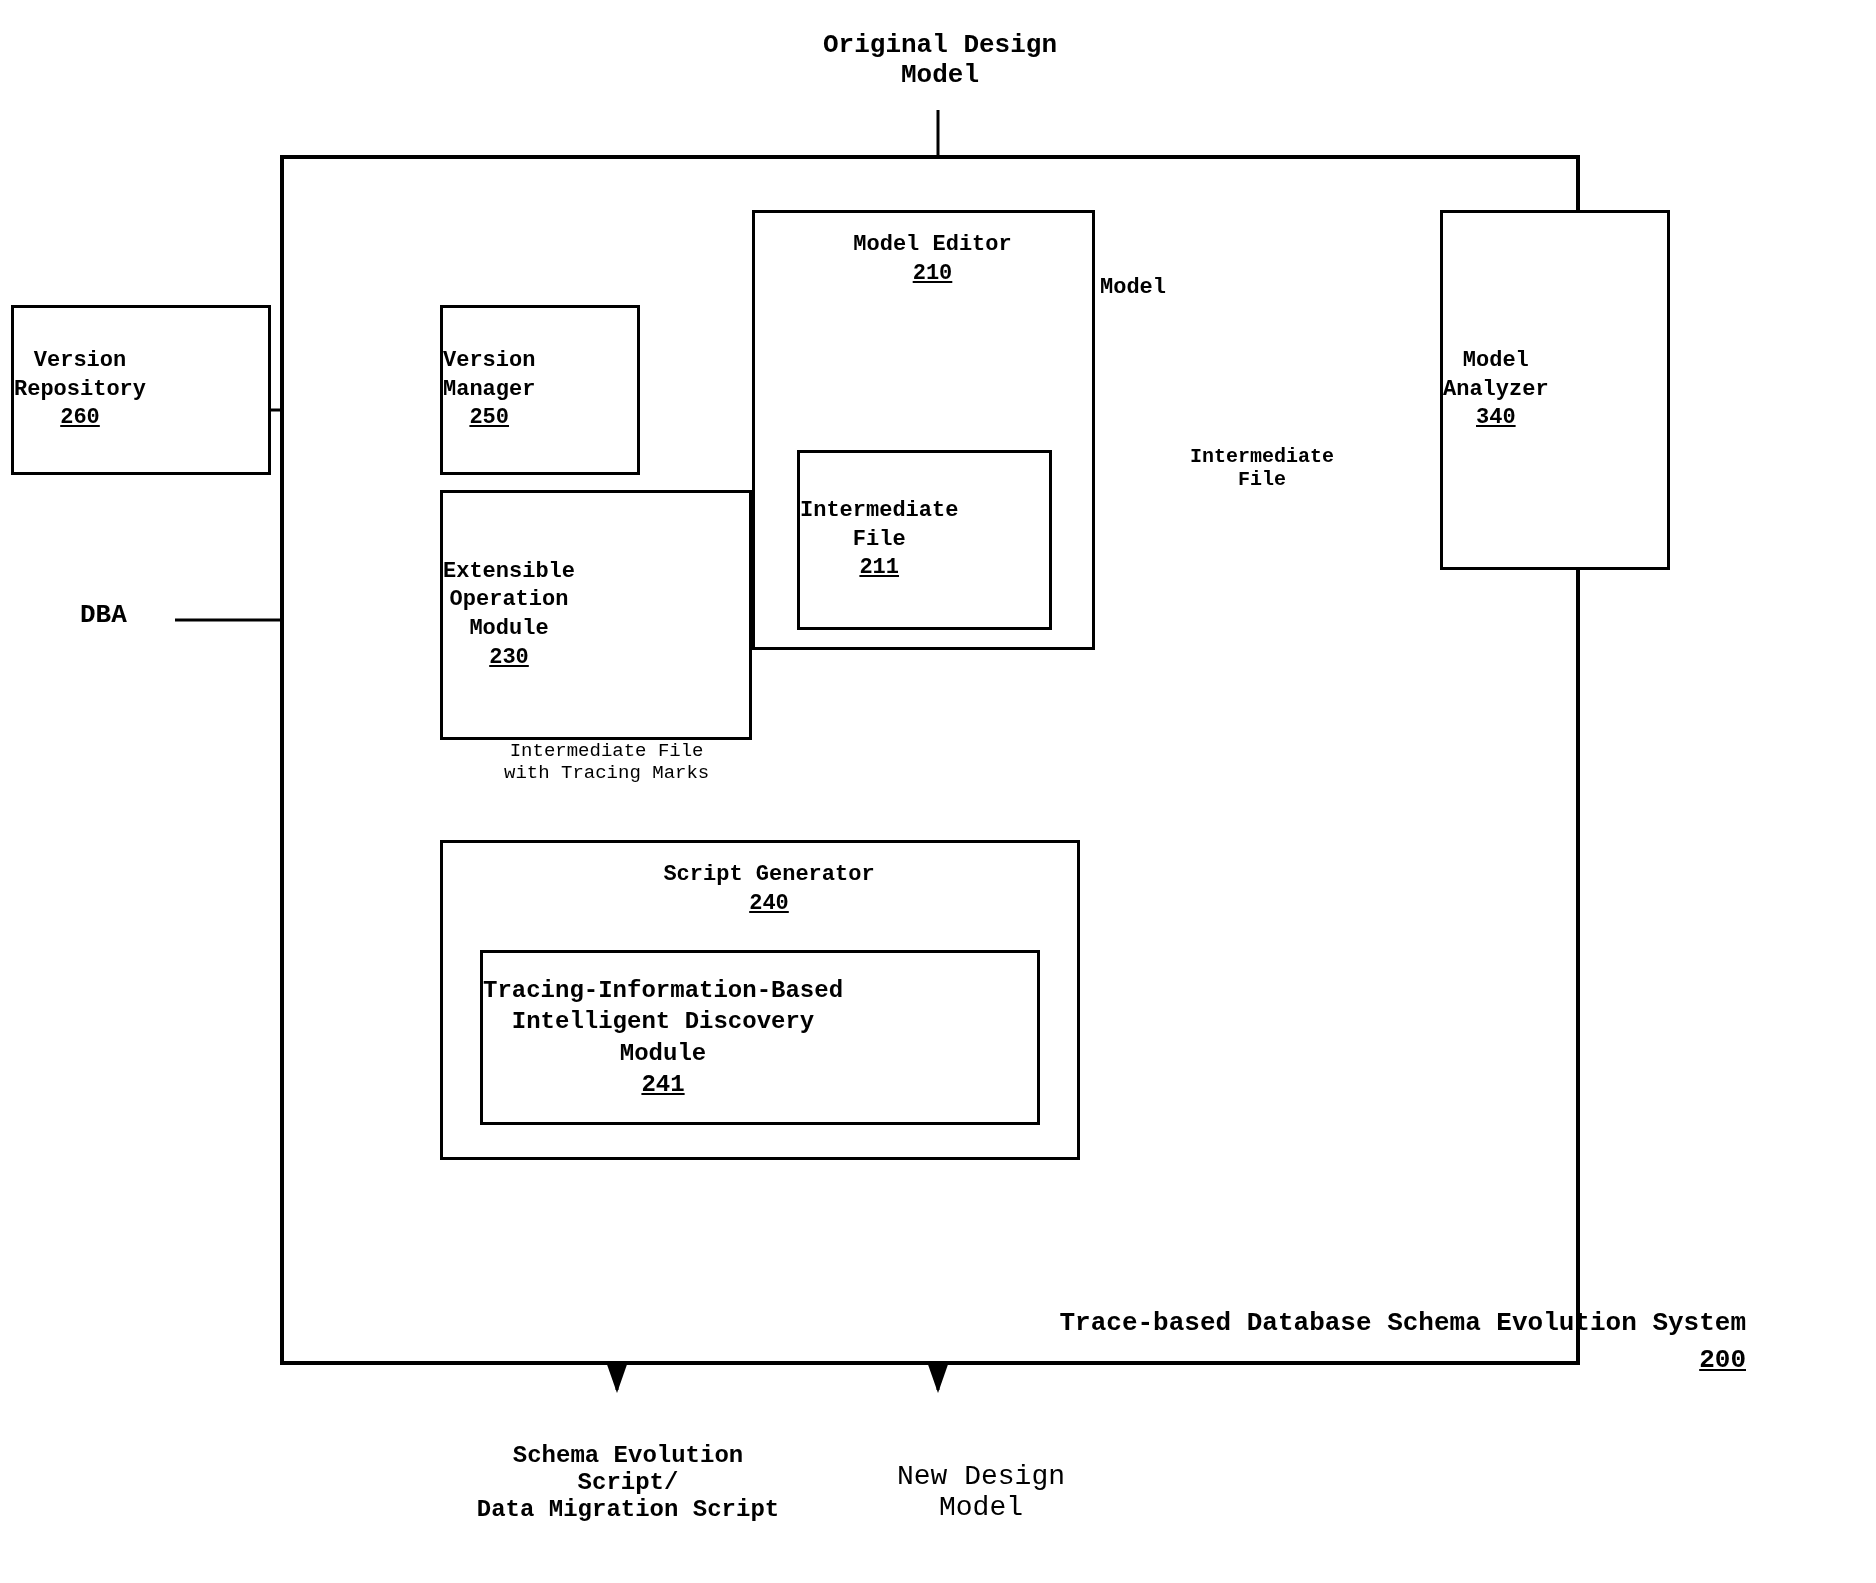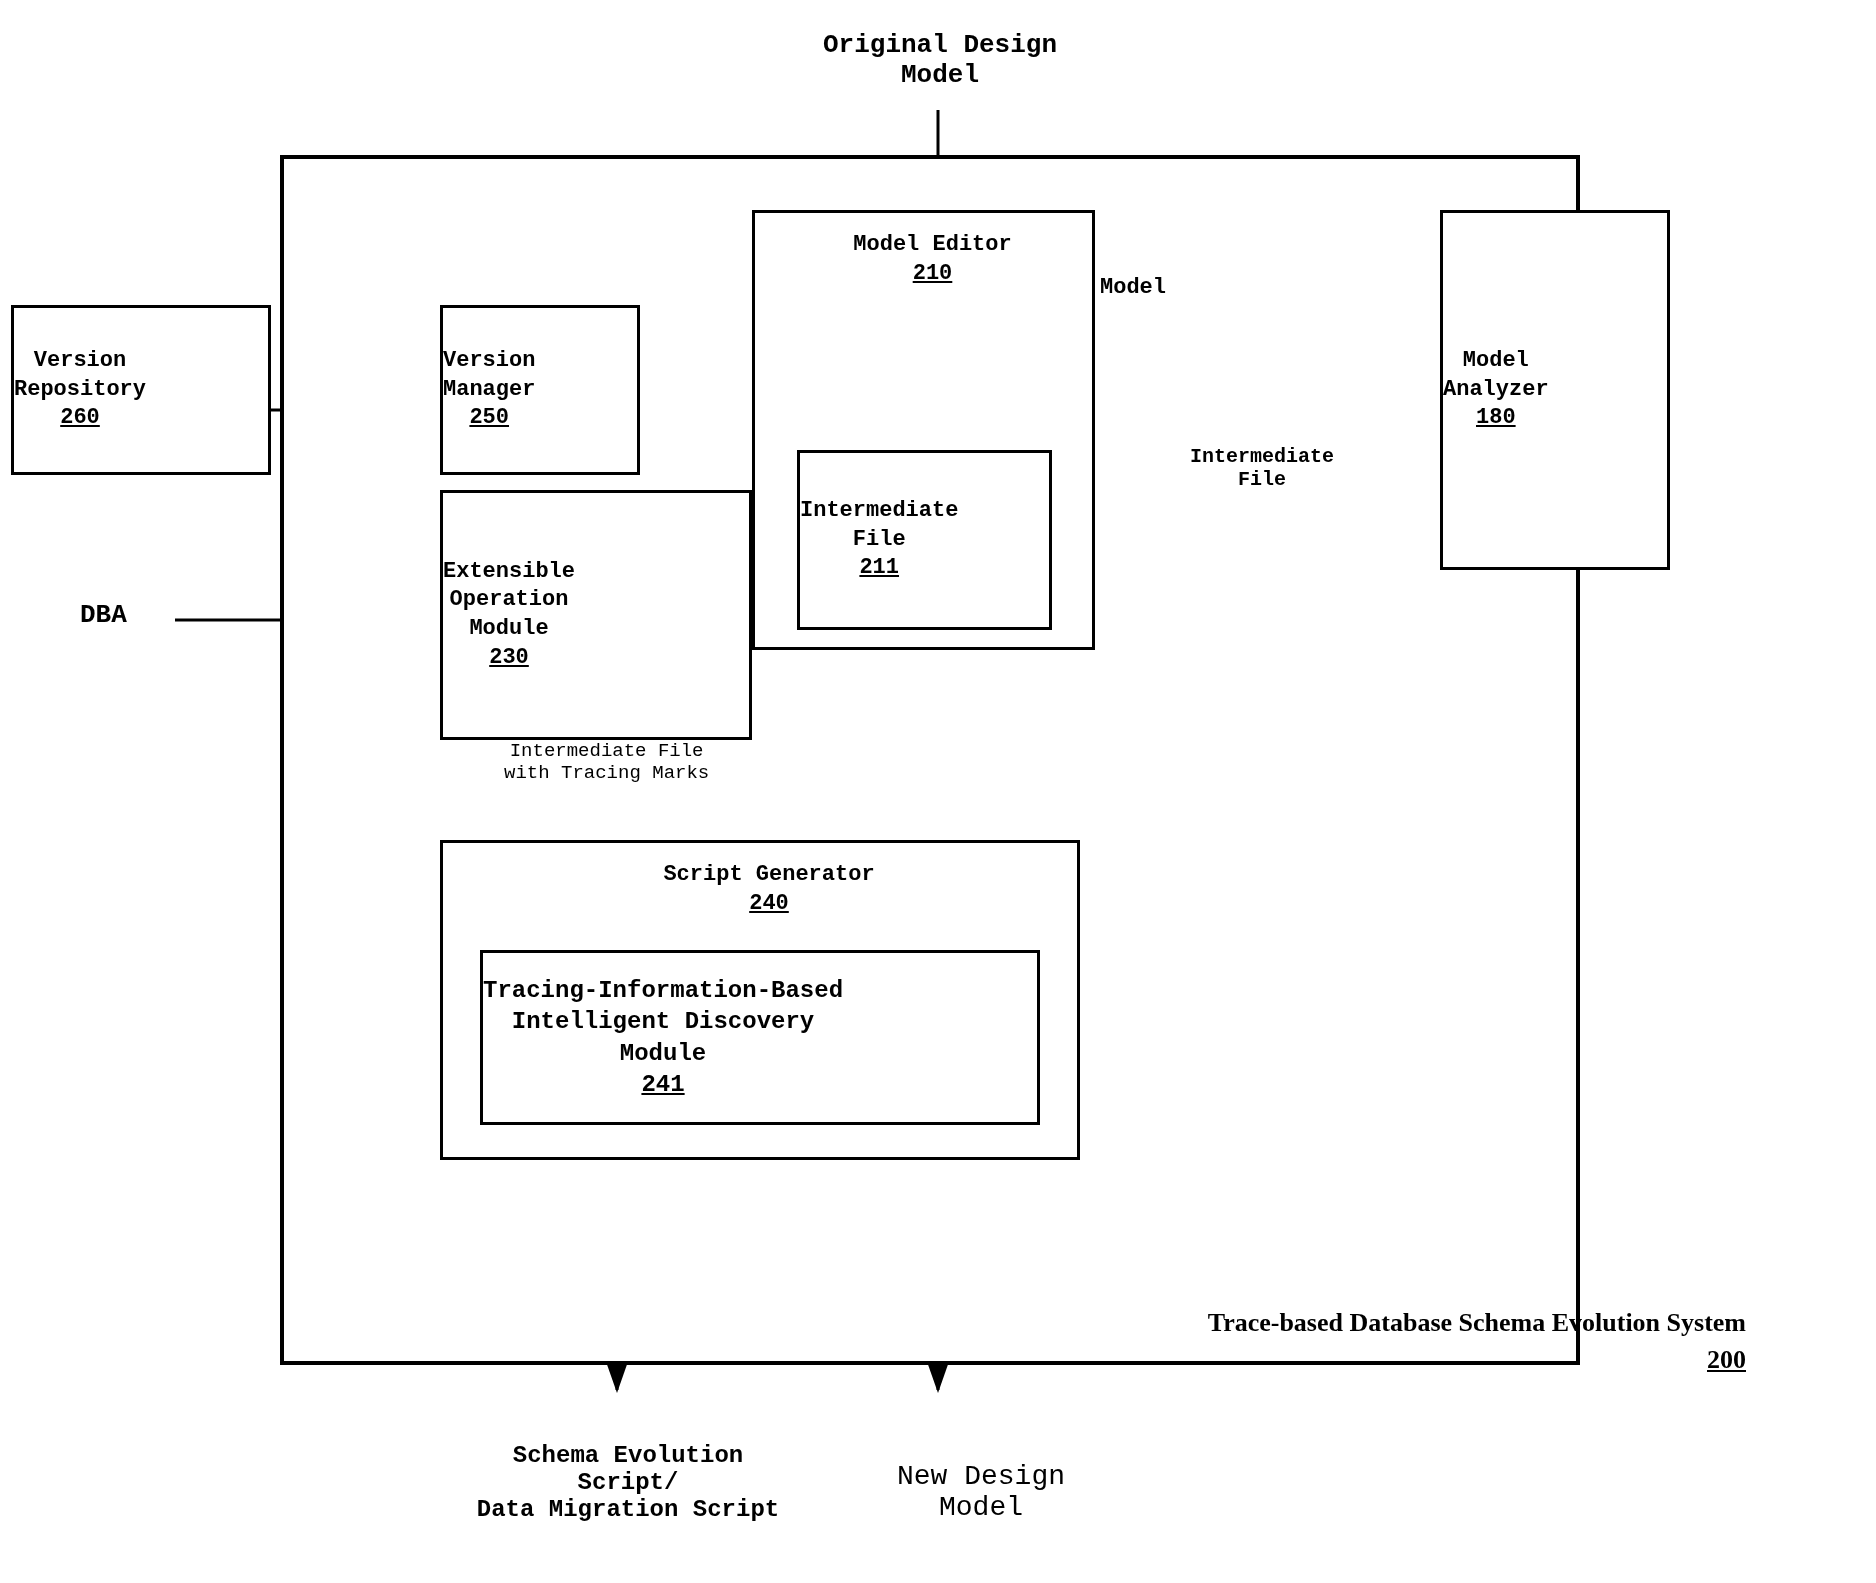--- a/index.html
+++ b/index.html
@@ -53,21 +53,21 @@
     .flow-label {
       position: absolute;
       font-family: 'Courier New', Courier, monospace;
       font-size: 20px;
       font-weight: bold;
       text-align: center;
       background: #fff;
     }
     .system-label {
       position: absolute;
-      font-family: Liberation Serif, serif;
+      font-family: Liberation Mono, monospace;
       font-size: 28px;
       font-weight: bold;
       text-align: right;
       line-height: 1.4;
     }
   </style>
 </head>
 <body>
 
 <div class="diagram-container">
@@ -150,21 +150,21 @@
   </div>
 
   <div class="box" style="left: 797px; top: 450px; width: 255px; height: 180px; border-width: 3px;">
     <div class="box-label">
       <span>Intermediate<br>File<br><u>211</u></span>
     </div>
   </div>
 
   <div class="box" style="left: 1440px; top: 210px; width: 230px; height: 360px;">
     <div class="box-label">
-      <span>Model<br>Analyzer<br><u>180</u></span>
+      <span>Model<br>Analyzer<br><u>340</u></span>
     </div>
   </div>
 
   <div class="flow-label" style="top: 275px; left: 1100px; font-size: 22px; font-weight: bold;">
     <span>Model</span>
   </div>
 
   <div class="flow-label" style="top: 445px; left: 1190px; font-size: 20px; text-align: center;">
     <span>Intermediate<br>File</span>
   </div>

